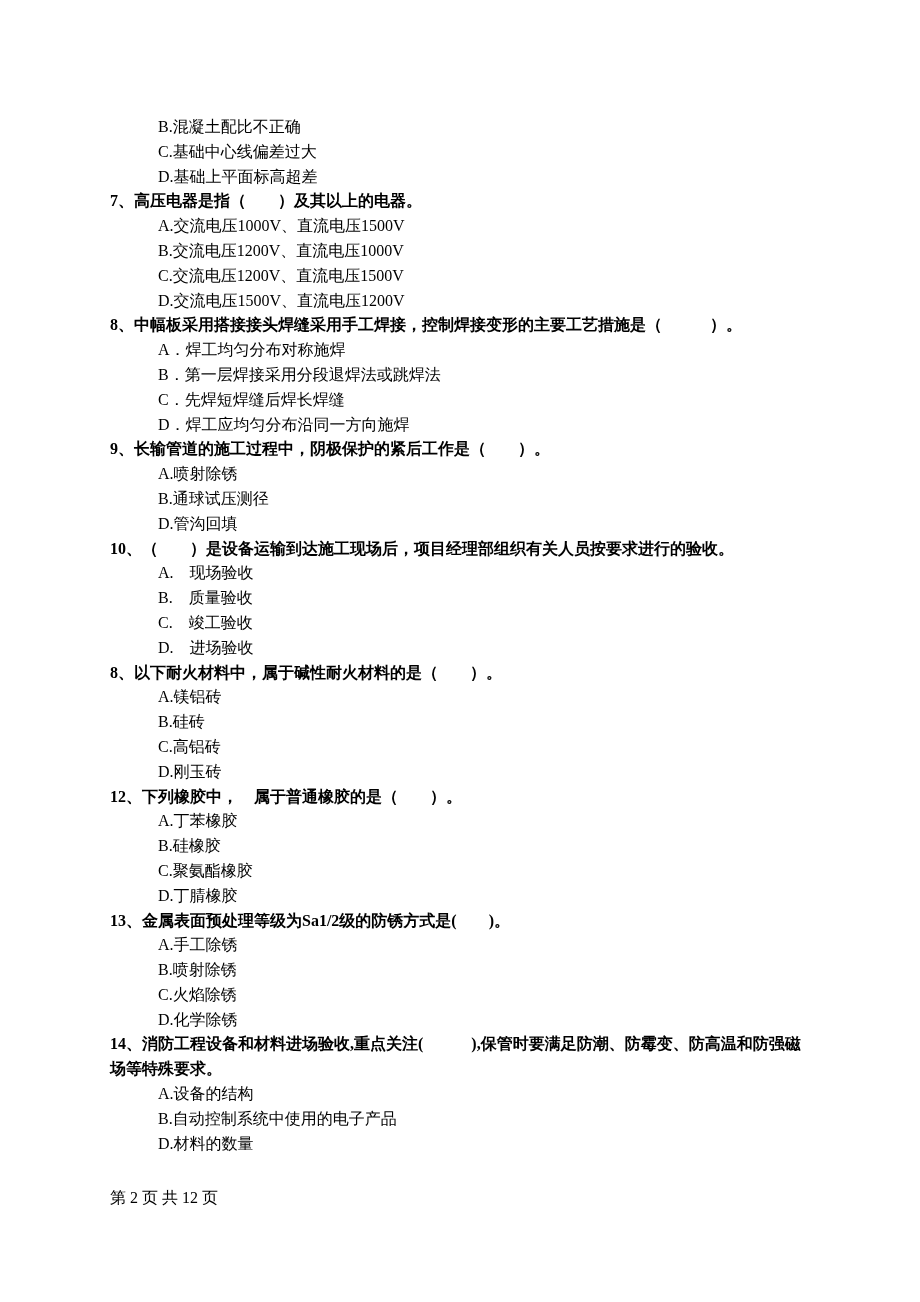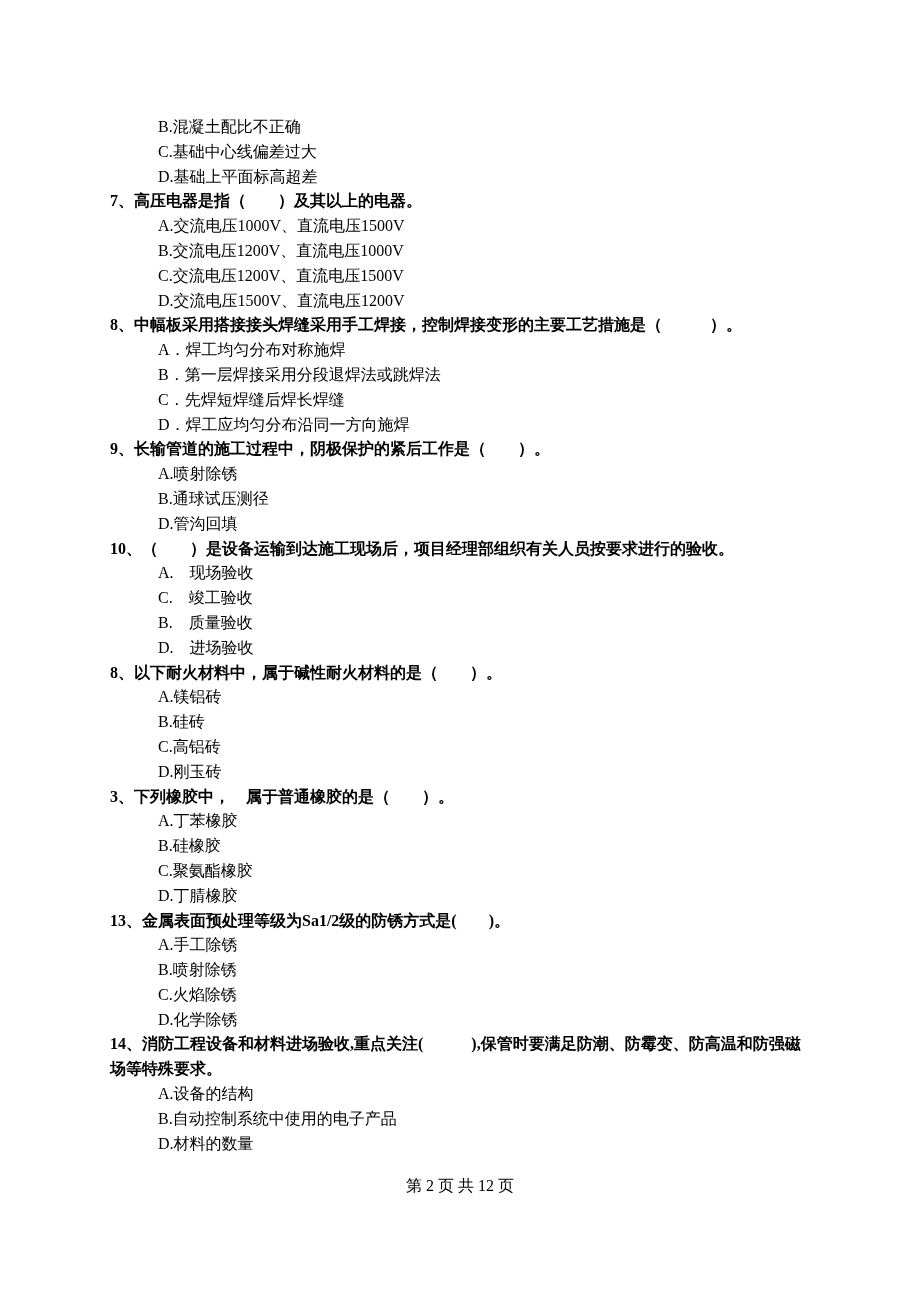--- a/index.html
+++ b/index.html
@@ -8,22 +8,21 @@
       font-size: 16px;
       line-height: 1.55;
       color: #000;
       background: #fff;
       width: 920px;
       padding: 115px 110px 50px 110px;
     }
     .option-block { padding-left: 48px; }
     .question-line { padding-left: 0; font-weight: bold; }
     .pager {
-      text-align: center;
-      margin-top: 18px;
+      margin-top: 30px;
       font-size: 16px;
     }
   </style>
 </head>
 <body>
 
 <div>
 
   <div class="option-block">
     <div>B.混凝土配比不正确</div>
@@ -57,38 +56,38 @@
       <div>A.喷射除锈</div>
       <div>B.通球试压测径</div>
       <div>D.管沟回填</div>
     </div>
   </div>
 
   <div>
     <div class="question-line">10、（　　）是设备运输到达施工现场后，项目经理部组织有关人员按要求进行的验收。</div>
     <div class="option-block">
       <div>A.　现场验收</div>
+      <div>B.　质量验收</div>
       <div>C.　竣工验收</div>
-      <div>B.　质量验收</div>
       <div>D.　进场验收</div>
     </div>
   </div>
 
   <div>
     <div class="question-line">8、以下耐火材料中，属于碱性耐火材料的是（　　）。</div>
     <div class="option-block">
       <div>A.镁铝砖</div>
       <div>B.硅砖</div>
       <div>C.高铝砖</div>
       <div>D.刚玉砖</div>
     </div>
   </div>
 
   <div>
-    <div class="question-line">3、下列橡胶中，　属于普通橡胶的是（　　）。</div>
+    <div class="question-line">12、下列橡胶中，　属于普通橡胶的是（　　）。</div>
     <div class="option-block">
       <div>A.丁苯橡胶</div>
       <div>B.硅橡胶</div>
       <div>C.聚氨酯橡胶</div>
       <div>D.丁腈橡胶</div>
     </div>
   </div>
 
   <div>
     <div class="question-line">13、金属表面预处理等级为Sa1/2级的防锈方式是(　　)。</div>

